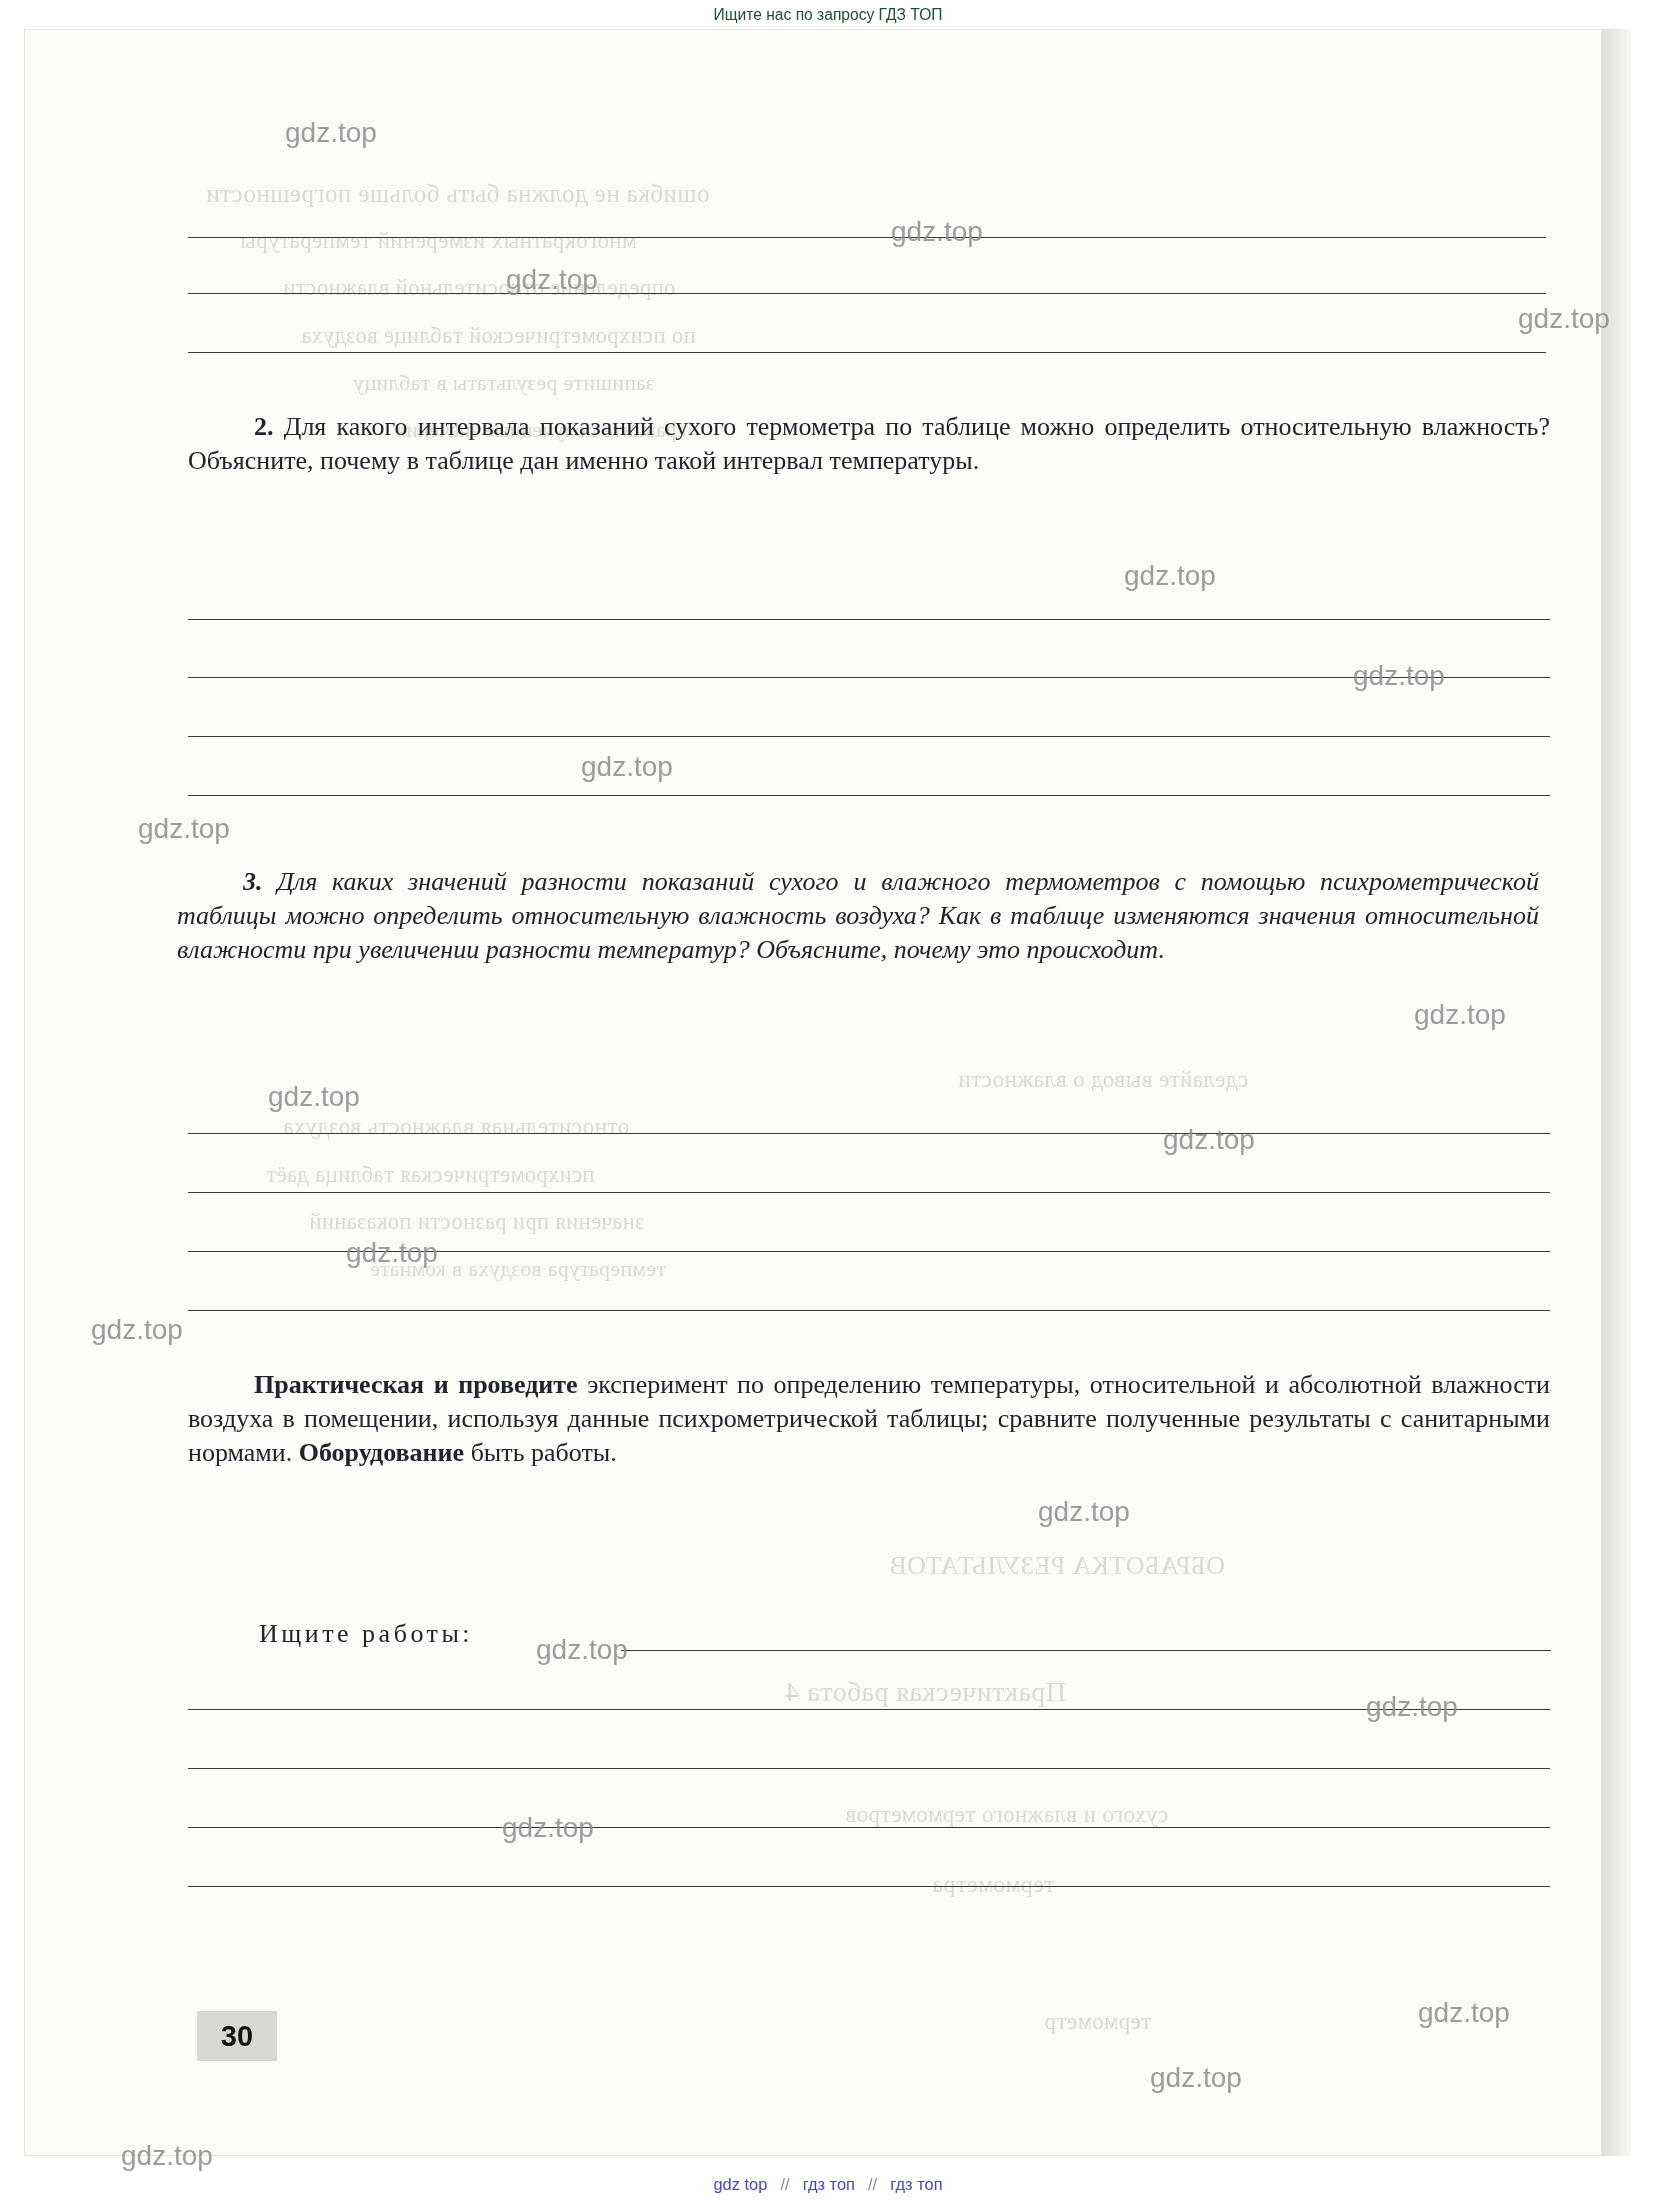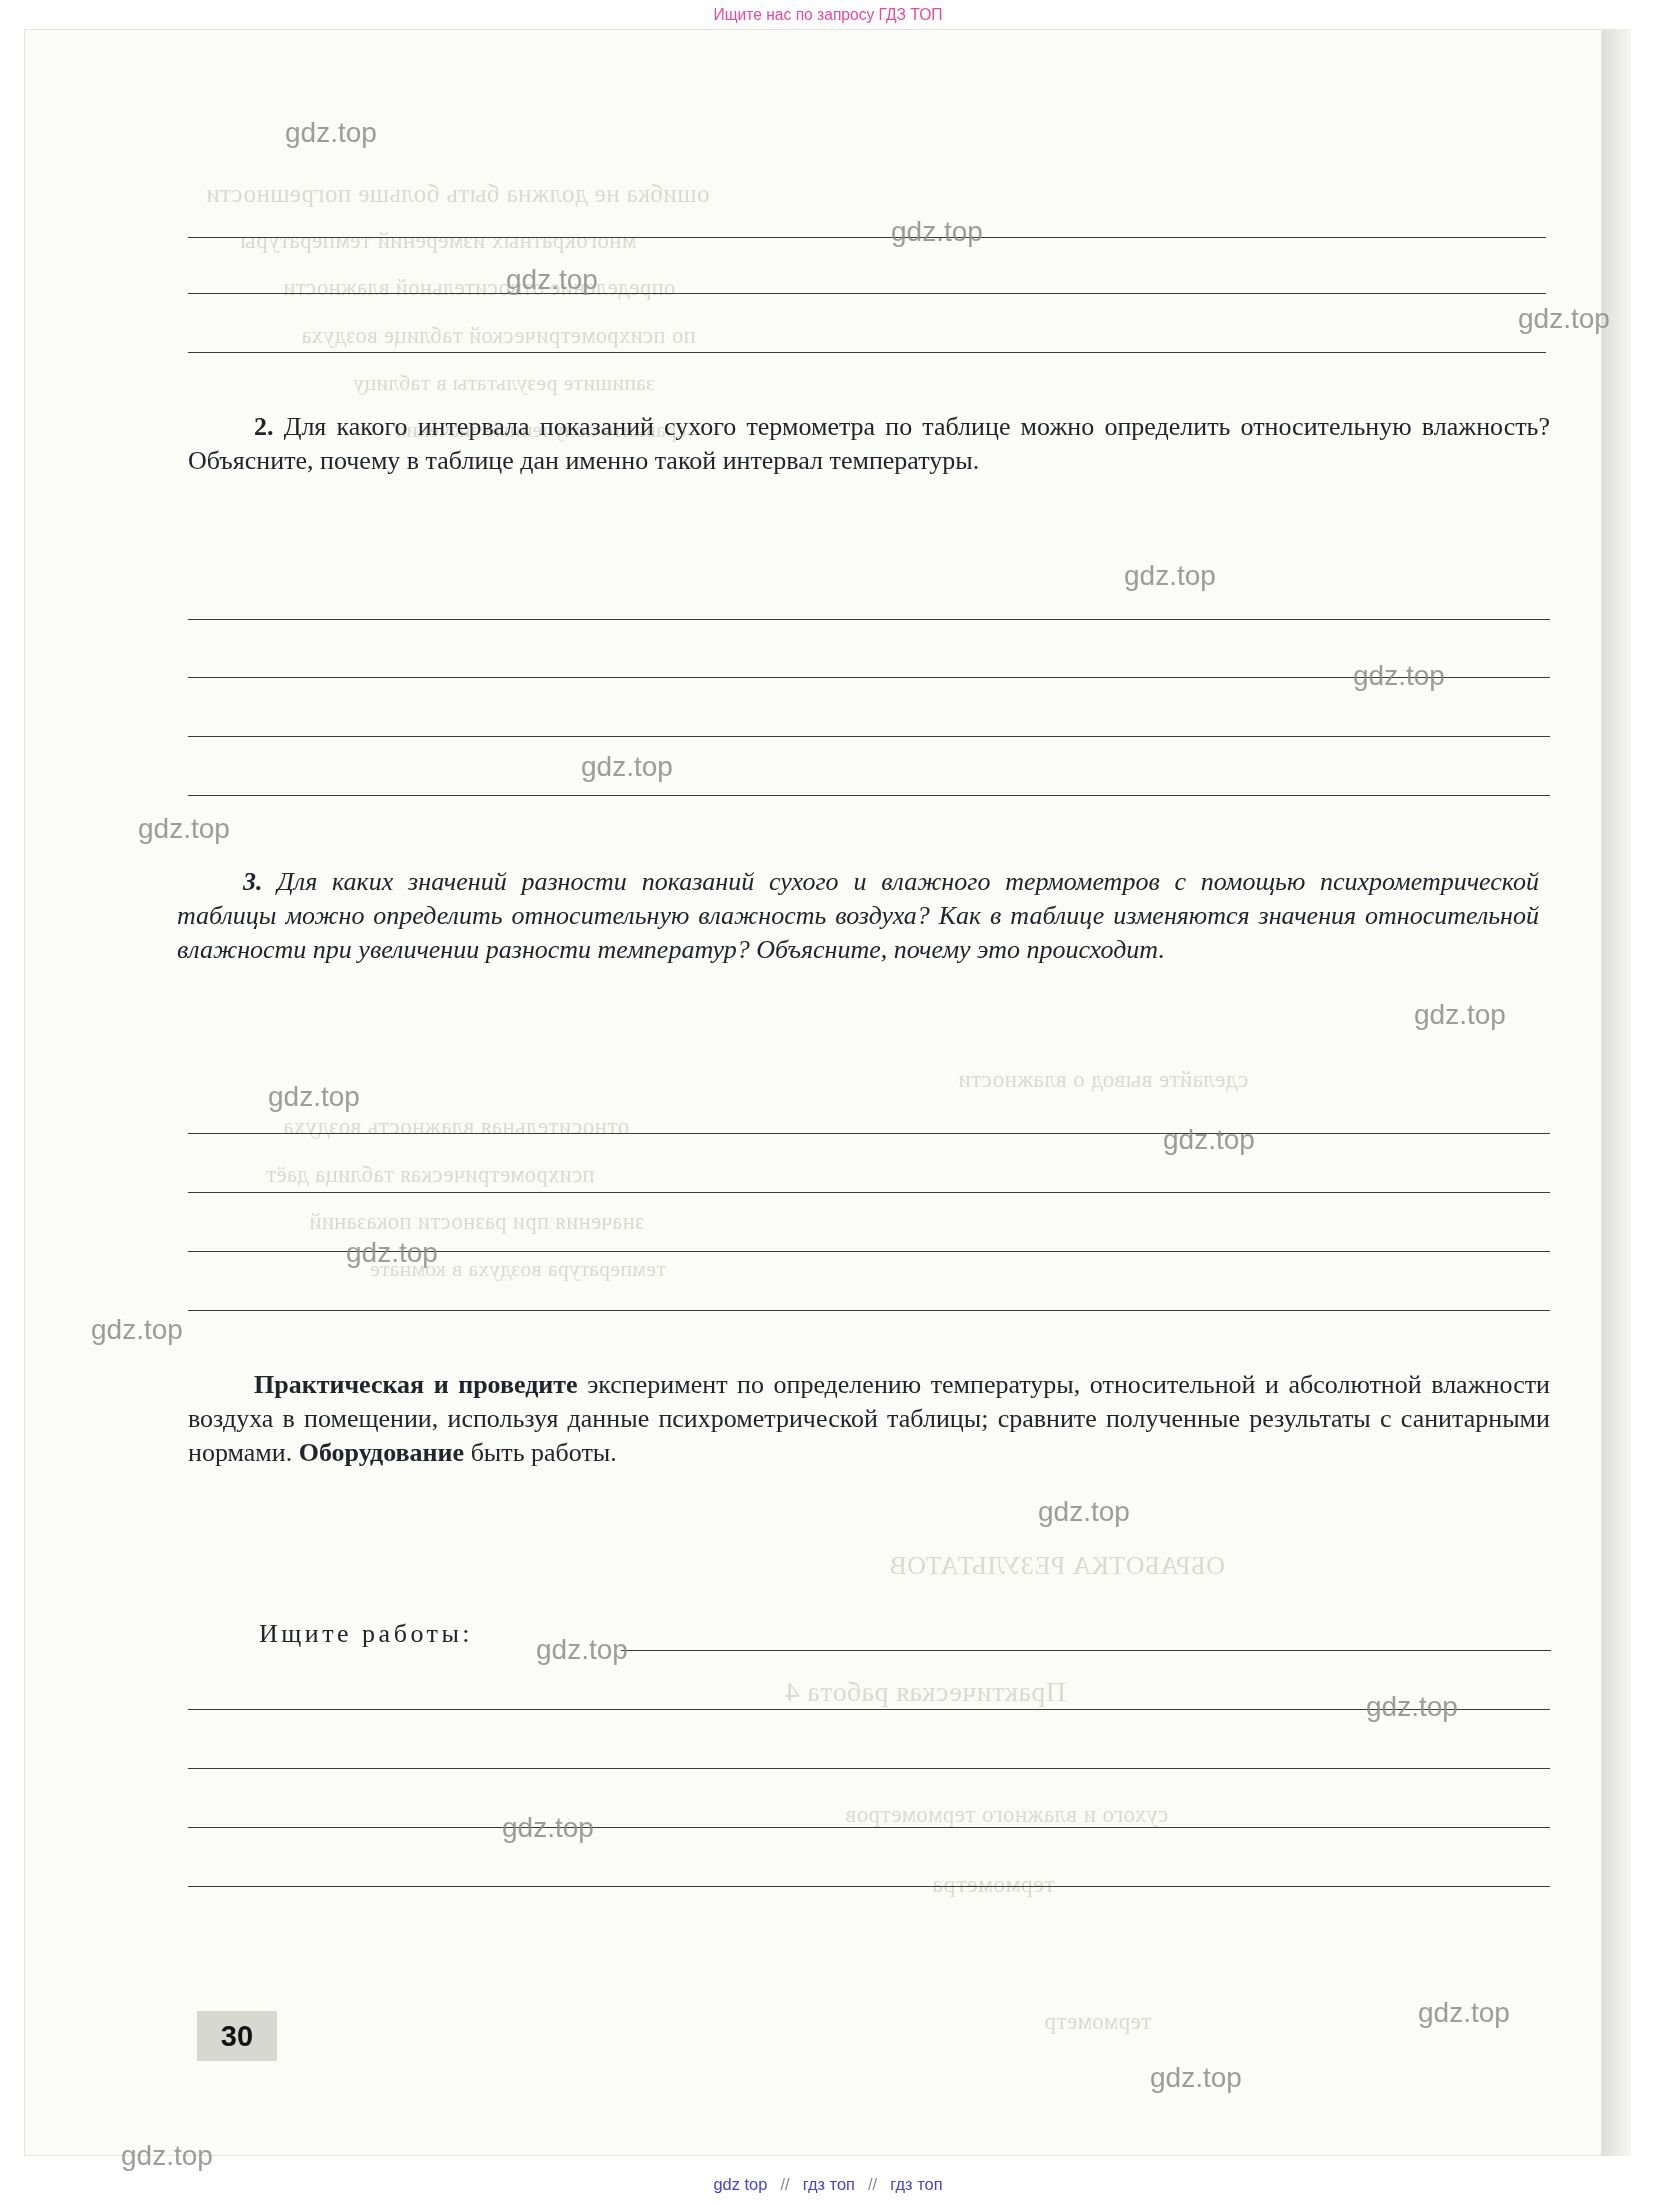--- a/index.html
+++ b/index.html
@@ -19,21 +19,21 @@
   .top-banner {
     position: absolute;
     top: 0; left: 0;
     width: 1656px;
     height: 29px;
     background: #ffffff;
     text-align: center;
     line-height: 29px;
     font-family: "Liberation Sans", sans-serif;
     font-size: 15.6px;
-    color: #ec4899;
+    color: #14532d;
     z-index: 40;
   }
 
   
   .page-sheet {
     position: absolute;
     top: 29px;
     left: 24px;
     width: 1578px;
     height: 2127px;

